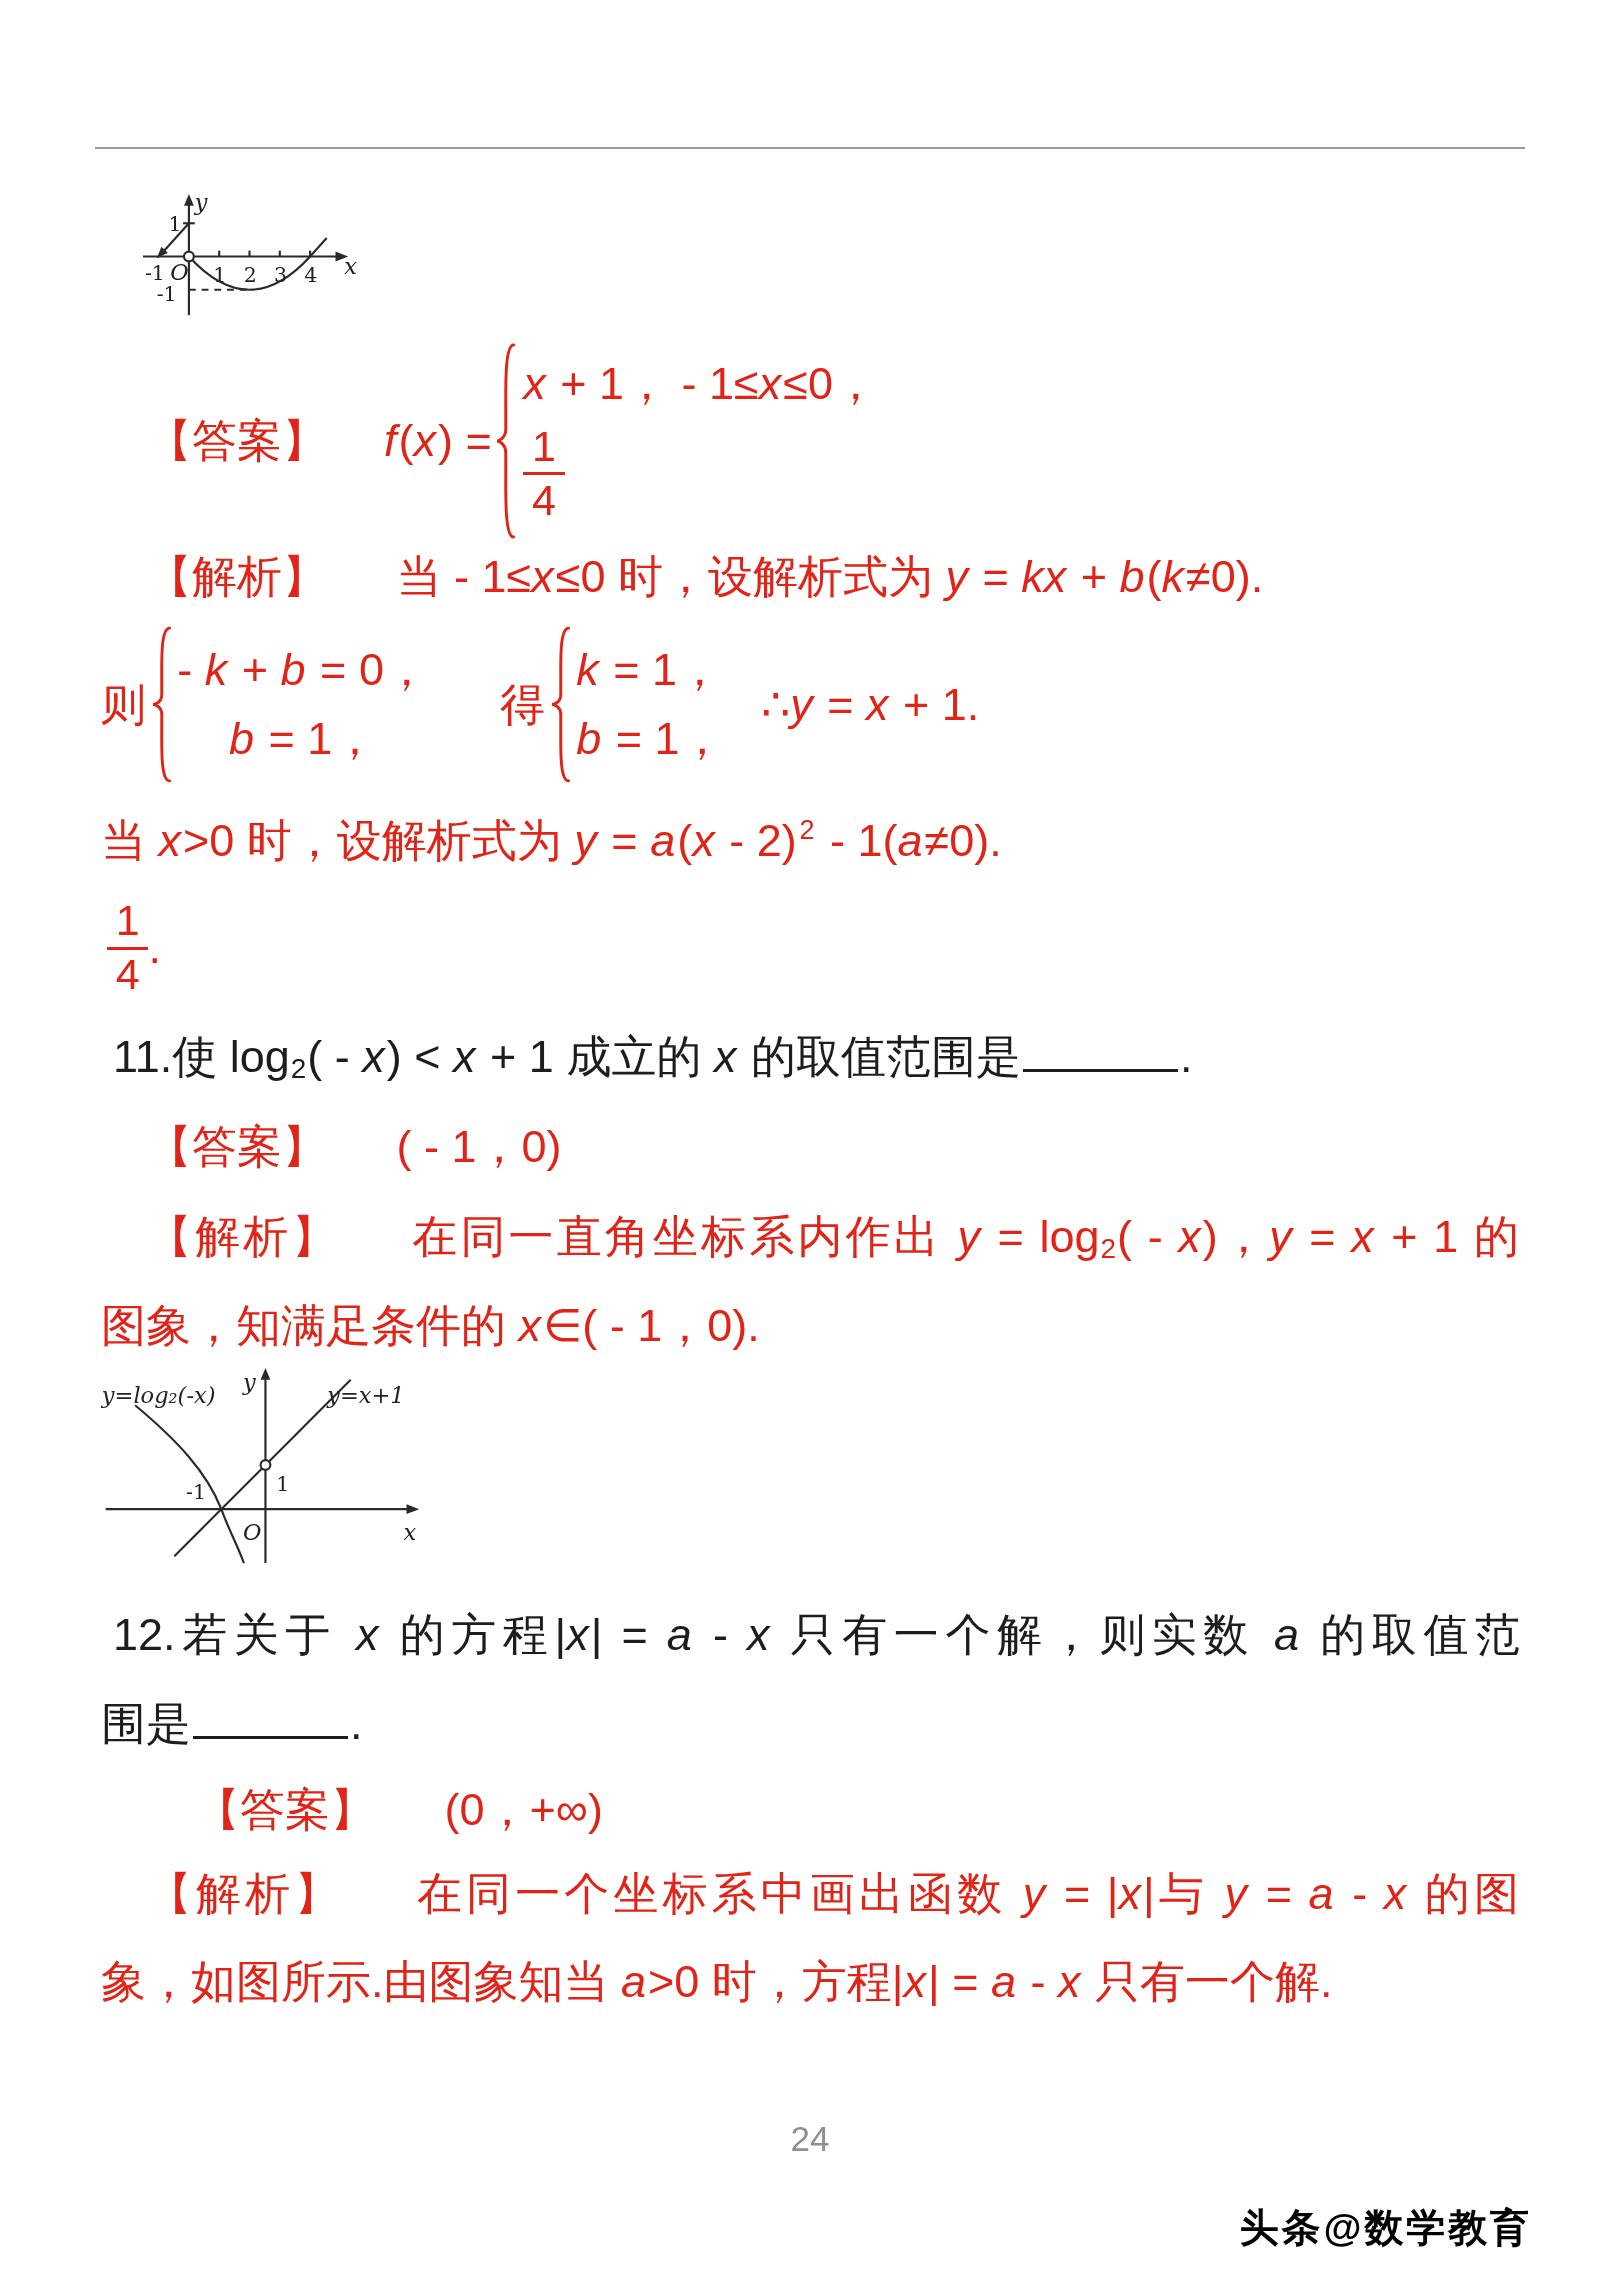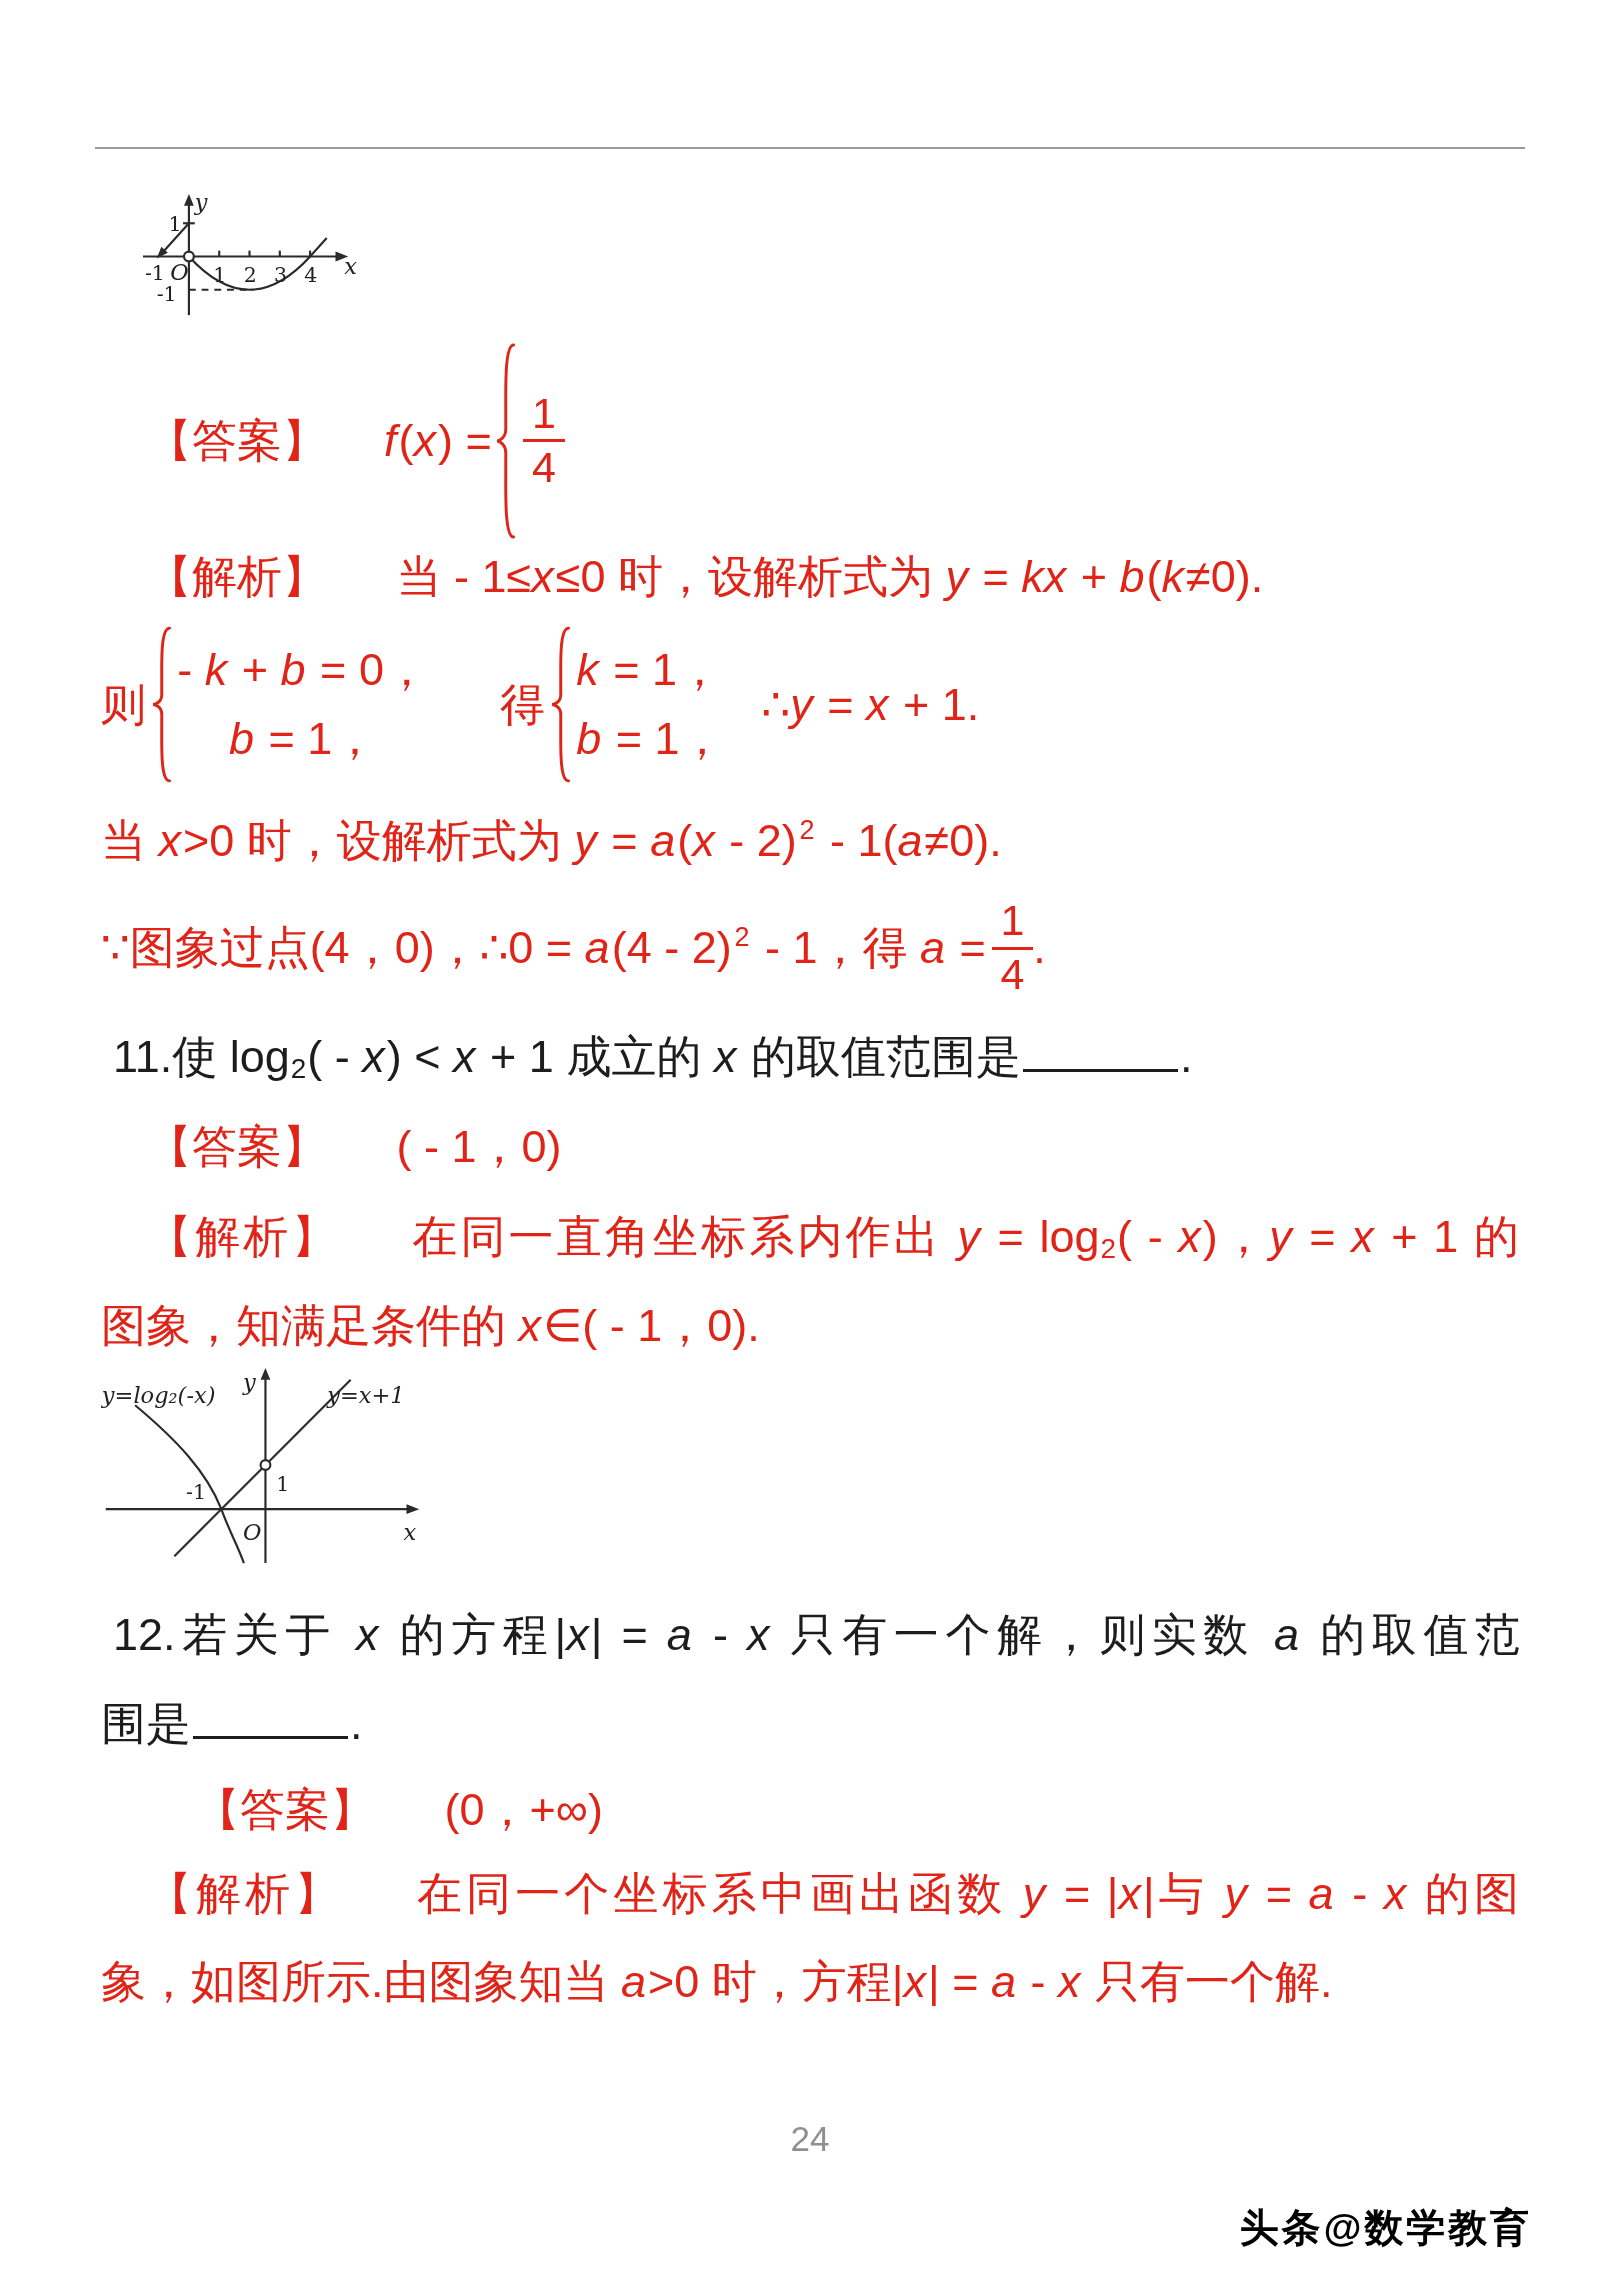--- a/index.html
+++ b/index.html
@@ -67,20 +67,21 @@
   <text class="sv-num" x="22" y="112">-1</text>
 </svg>
 
 <div class="line red flexline" style="left:147px;top:345px;height:191px;">
   <span class="label">【答案】</span>
   <span><span class="var">f</span><span>(</span><span class="var">x</span><span>) = </span></span>
   <svg width="25.5" height="196" viewBox="0 0 26 200" style="margin:0 3.9px 0 2px;">
     <path d="M20,2 C11,2 12,44 12,68 L12,88 C12,97 5,100 3,100 C5,100 12,103 12,112 L12,132 C12,156 11,198 20,198" stroke="#e02418" stroke-width="3" fill="none" stroke-linecap="round"></path>
   </svg>
   <div class="col" style="gap:13.7px;">
+    <div><span class="var">x</span><span> + 1，</span><span> - 1≤</span><span class="var">x</span><span>≤0，</span></div>
     <div class="flexline">
       <span class="frac">
         <span class="num">1</span>
         <span class="den">4</span>
       </span>
     </div>
   </div>
 </div>
 
 <div class="line red" style="left:147px;top:551px;">
@@ -104,21 +105,20 @@
   <div class="col" style="gap:17.6px;">
     <div><span class="var">k</span><span> = 1，</span></div>
     <div><span class="var">b</span><span> = 1，</span></div>
   </div>
   <span style="margin-left:37px;"><span>∴</span><span class="var">y</span><span> = </span><span class="var">x</span><span> + 1.</span></span>
 </div>
 
 <div class="line red" style="left:101px;top:815px;"><span>当 </span><span class="var">x</span><span>&gt;0 时，设解析式为 </span><span class="var">y</span><span> = </span><span class="var">a</span><span>(</span><span class="var">x</span><span> - 2)</span><span class="sup">2</span><span> - 1(</span><span class="var">a</span><span>≠0).</span></div>
 
 <div class="line red flexline" style="left:101px;top:890px;height:116px;">
-  <span><span>∵图象过点(4，0)，∴0 = </span><span class="var">a</span><span>(4 - 2)</span><span class="sup">2</span><span> - 1，得 </span><span class="var">a</span><span> = </span></span>
   <span class="frac" style="margin-left:5.9px;">
     <span class="num">1</span>
     <span class="den">4</span>
   </span>
   <span>.</span>
 </div>
 
 <div class="line" style="left:113px;top:1031px;"><span>11.使 log</span><span class="sub">2</span><span>( - </span><span class="var">x</span><span>) &lt; </span><span class="var">x</span><span> + 1 成立的 </span><span class="var">x</span><span> 的取值范围是</span><span class="blank"></span><span>.</span></div>
 
 <div class="line red" style="left:147px;top:1121px;">

